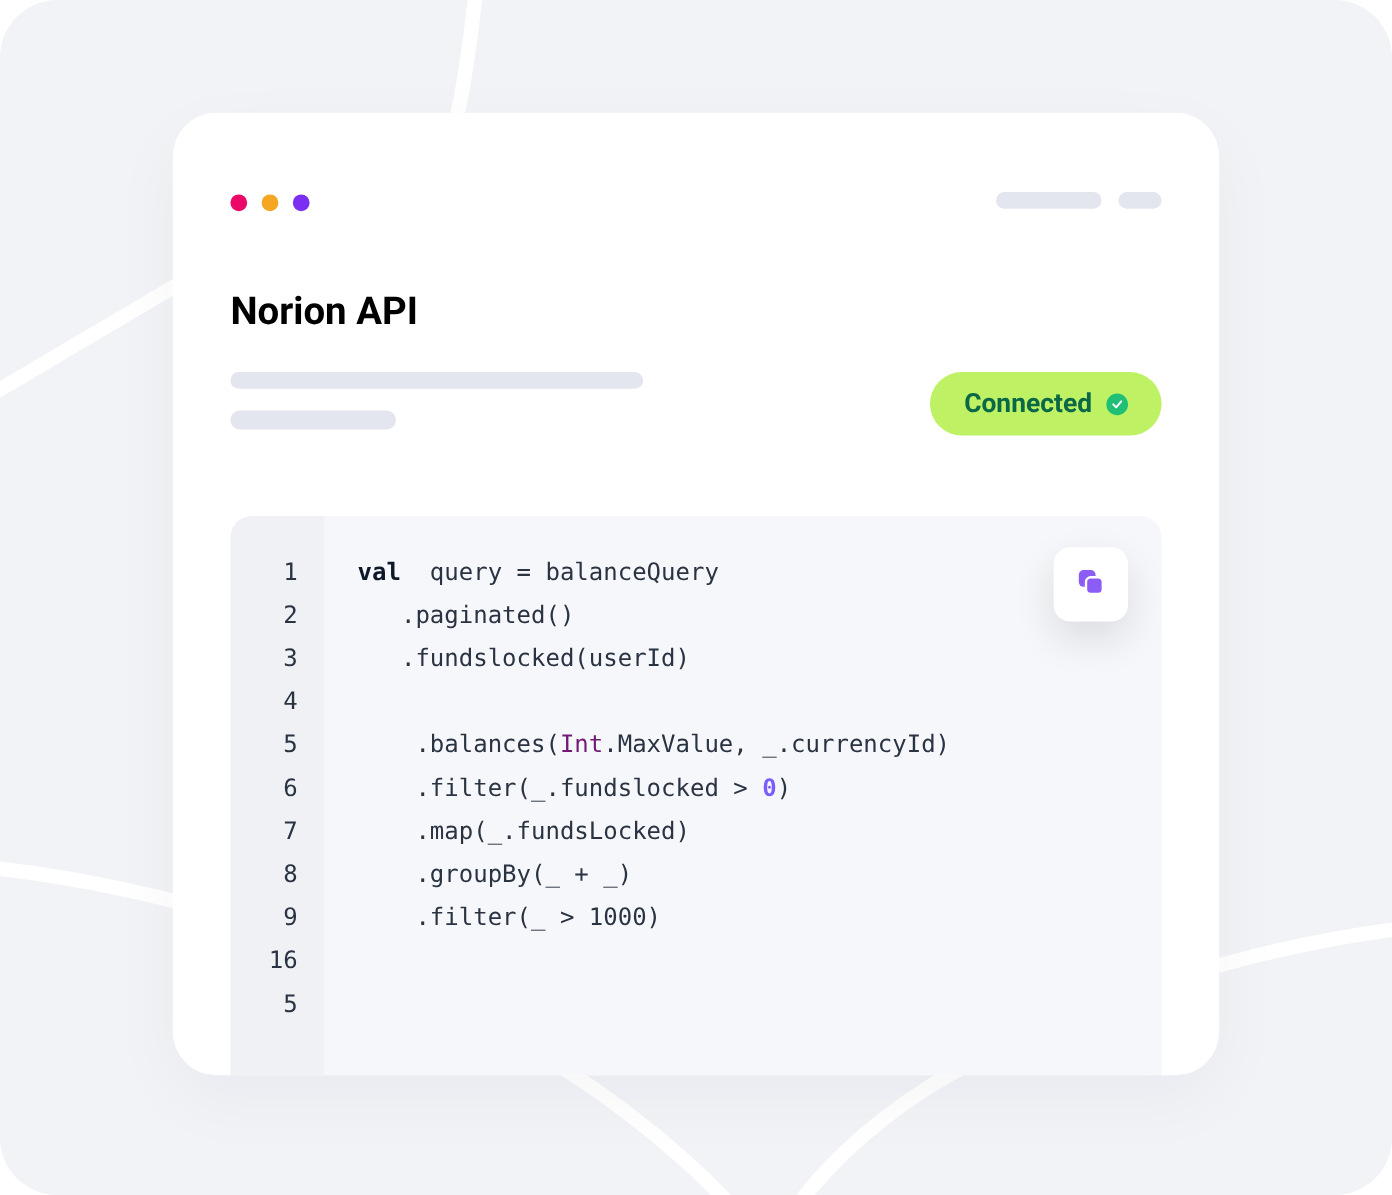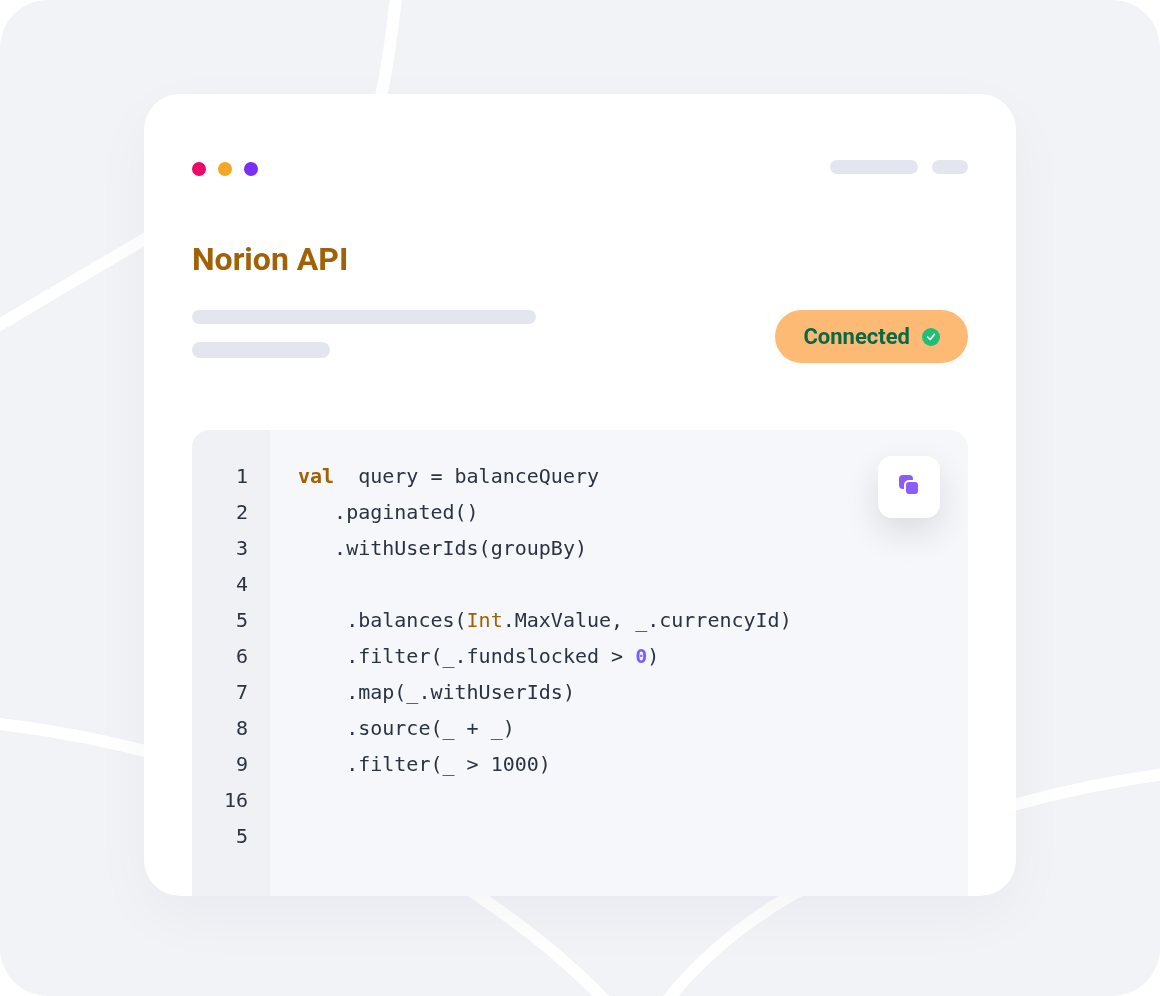--- a/index.html
+++ b/index.html
@@ -67,21 +67,21 @@
   height: 14px;
   background: #e3e6ee;
   border-radius: 7px;
 }
 .title {
   position: absolute;
   left: 48px;
   top: 146px;
   font-size: 32px;
   font-weight: 700;
-  color: #a16207;
+  color: #000000;
 }
 .desc-placeholders {
   position: absolute;
   left: 48px;
   top: 216px;
 }
 .ph-line1 {
   width: 344px;
   height: 14px;
   background: #e3e6ee;
@@ -91,21 +91,21 @@
 .ph-line2 {
   width: 138px;
   height: 16px;
   background: #e3e6ee;
   border-radius: 8px;
 }
 .status-pill {
   position: absolute;
   right: 48px;
   top: 216px;
-  background: #fdba74;
+  background: #bef264;
   color: #0a6847;
   font-weight: 700;
   font-size: 22px;
   padding: 14px 28px;
   border-radius: 30px;
   display: flex;
   align-items: center;
   gap: 12px;
 }
 .status-pill .check {
@@ -155,22 +155,22 @@
   padding-top: 28px;
   padding-left: 28px;
 }
 .code-lines .cl {
   height: 36px;
   line-height: 36px;
   font-size: 20px;
   color: #2a3342;
   white-space: pre;
 }
-.kw { color: #a16207; font-weight: 700; }
-.kw2 { color: #a16207; }
+.kw { color: #0f172a; font-weight: 700; }
+.kw2 { color: #701a75; }
 .num { color: #7b5cff; font-weight: 600; }
 .copy-btn {
   position: absolute;
   right: 76px;
   top: 362px;
   width: 62px;
   height: 62px;
   background: #fff;
   border-radius: 14px;
   box-shadow: 0 14px 34px rgba(18, 28, 45, 0.12);
@@ -231,26 +231,26 @@
       <div class="ln">6</div>
       <div class="ln">7</div>
       <div class="ln">8</div>
       <div class="ln">9</div>
       <div class="ln">16</div>
       <div class="ln">5</div>
     </div>
     <div class="code-lines">
       <div class="cl"><span class="kw">val</span><span>  query = balanceQuery</span></div>
       <div class="cl">   .paginated()</div>
-      <div class="cl">   .withUserIds(groupBy)</div>
+      <div class="cl">   .fundslocked(userId)</div>
       <div class="cl"></div>
       <div class="cl"><span>    .balances(</span><span class="kw2">Int</span><span>.MaxValue, _.currencyId)</span></div>
       <div class="cl"><span>    .filter(_.fundslocked &gt; </span><span class="num">0</span><span>)</span></div>
-      <div class="cl">    .map(_.withUserIds)</div>
-      <div class="cl">    .source(_ + _)</div>
+      <div class="cl">    .map(_.fundsLocked)</div>
+      <div class="cl">    .groupBy(_ + _)</div>
       <div class="cl">    .filter(_ &gt; 1000)</div>
     </div>
   </div>
 
   <div class="copy-btn">
     <span>
       <svg viewBox="0 0 26 26">
         <rect x="3" y="3" width="14" height="14" rx="4" fill="#8b5cf6"></rect>
         <rect x="9" y="9" width="14" height="14" rx="4" fill="#8b5cf6" stroke="#fff" stroke-width="2"></rect>
       </svg>

